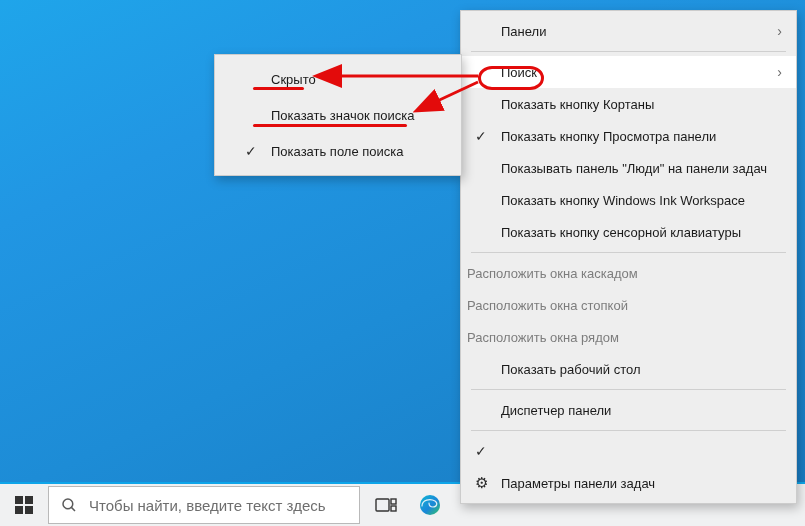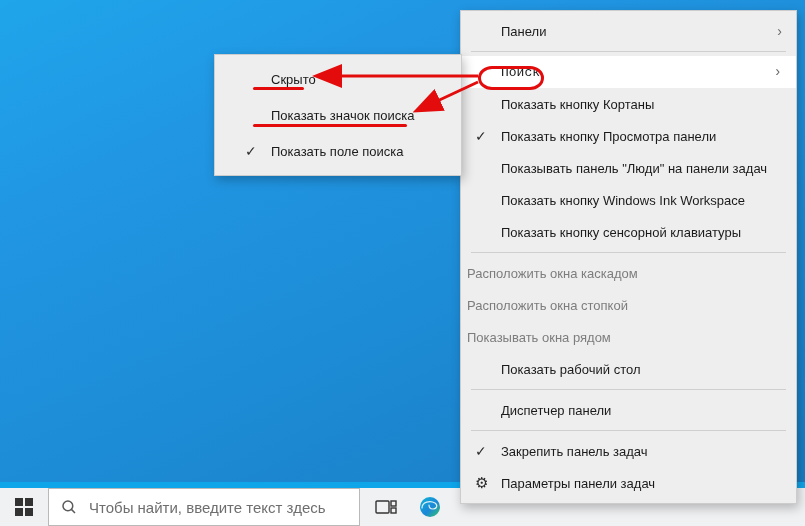--- a/index.html
+++ b/index.html
@@ -14,21 +14,21 @@
   }
 
   
   .taskbar {
     position: absolute;
     left: 0; right: 0; bottom: 0;
     height: 44px;
     background: #f0f1f2;
     display: flex;
     align-items: center;
-    border-top: 6px solid #0ea5e9;
+    border-top: 2px solid #0ea5e9;
   }
   .start-button {
     width: 48px; height: 44px;
     display: flex; align-items: center; justify-content: center;
   }
   .win-logo {
     width: 18px; height: 18px;
     display: grid;
     grid-template-columns: 1fr 1fr;
     grid-template-rows: 1fr 1fr;
@@ -96,21 +96,21 @@
     display: flex;
     align-items: center;
     height: 32px;
     padding: 0 14px 0 40px;
     position: relative;
     color: #1b1b1b;
     white-space: nowrap;
     justify-content: space-between;
   }
   .menu-item.dim { color: #7d7d7d; padding-left: 6px; }
-  .menu-item.hovered { background: #ffffff; font-family: Liberation Mono, monospace; }
+  .menu-item.hovered { background: #ffffff; }
   .menu-sep {
     height: 1px;
     background: #cfcfcf;
     margin: 4px 10px;
   }
   .check-mark {
     position: absolute;
     left: 14px;
     color: #2b2b2b;
     font-size: 14px;
@@ -243,37 +243,36 @@
 
   <div class="menu-sep"></div>
 
   <div class="menu-item dim">
     <span>Расположить окна каскадом</span>
   </div>
   <div class="menu-item dim">
     <span>Расположить окна стопкой</span>
   </div>
   <div class="menu-item dim">
-    <span>Показывать окна рядом</span>
+    <span>Расположить окна рядом</span>
   </div>
   <div class="menu-item">
     <span>Показать рабочий стол</span>
   </div>
 
   <div class="menu-sep"></div>
 
   <div class="menu-item">
     <span>Диспетчер панели</span>
   </div>
 
   <div class="menu-sep"></div>
 
   <div class="menu-item">
     <span class="check-mark">✓</span>
-    <span>Закрепить панель задач</span>
   </div>
 
   <div class="menu-item">
     <span class="check-mark" style="font-size:15px;">⚙</span>
     <span>Параметры панели задач</span>
   </div>
 </div>
 
 <div class="menu sub-menu">
   <div class="menu-item">

